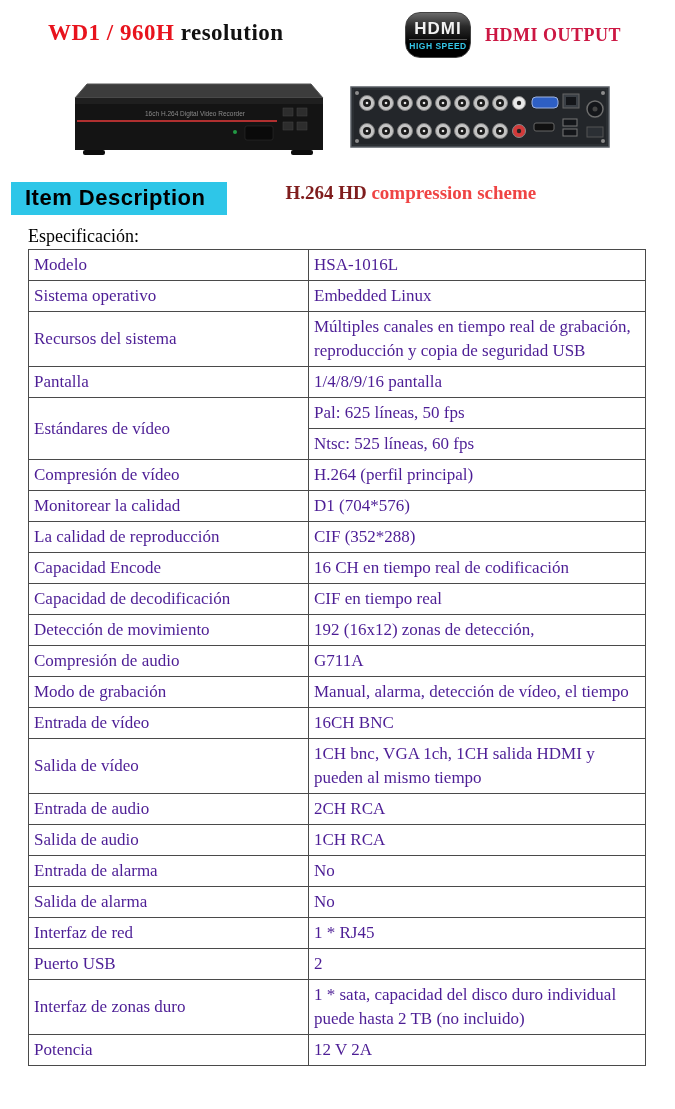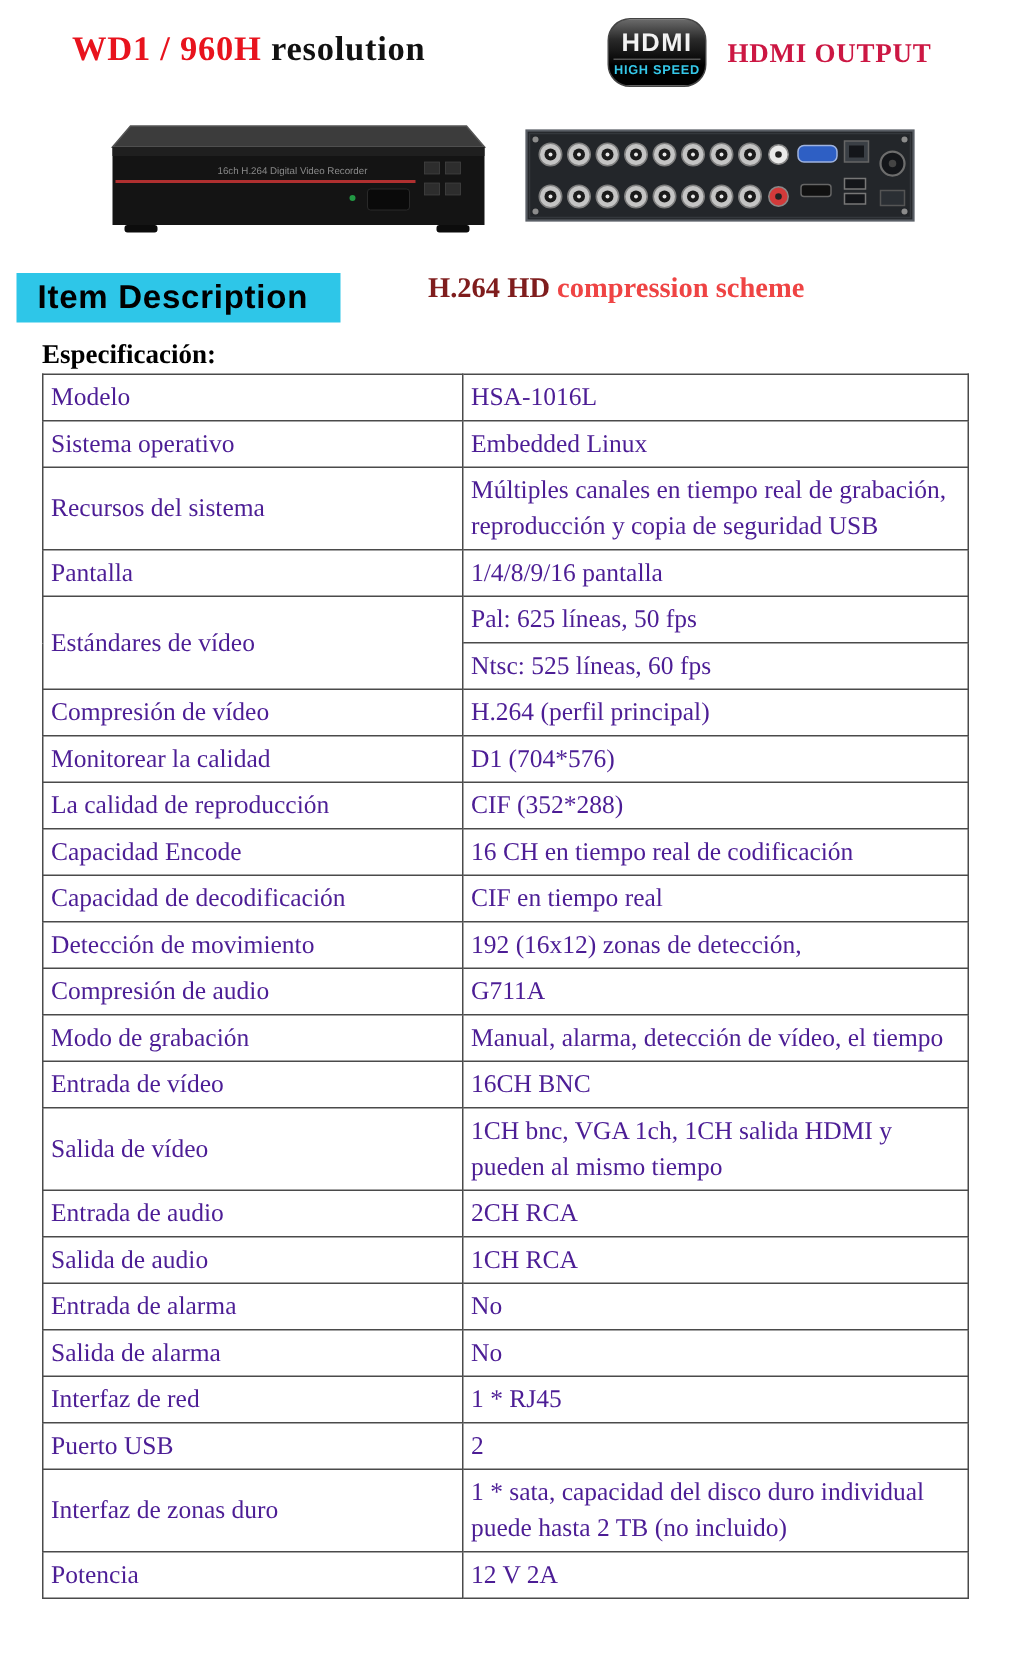--- a/index.html
+++ b/index.html
@@ -106,21 +106,21 @@
     font-size: 19px;
     font-weight: bold;
   }
   .compression .red { color: #7f1d1d; }
   .compression .blk { color: #ef4444; }
 
   
   .spec-title {
     margin: 8px 28px 2px 28px;
     font-size: 18px;
-    font-weight: bold;
+    font-weight: normal;
     color: #000;
   }
 
   
   table.spec {
     border-collapse: collapse;
     width: 617px;
     margin-left: 28px;
     table-layout: fixed;
   }

